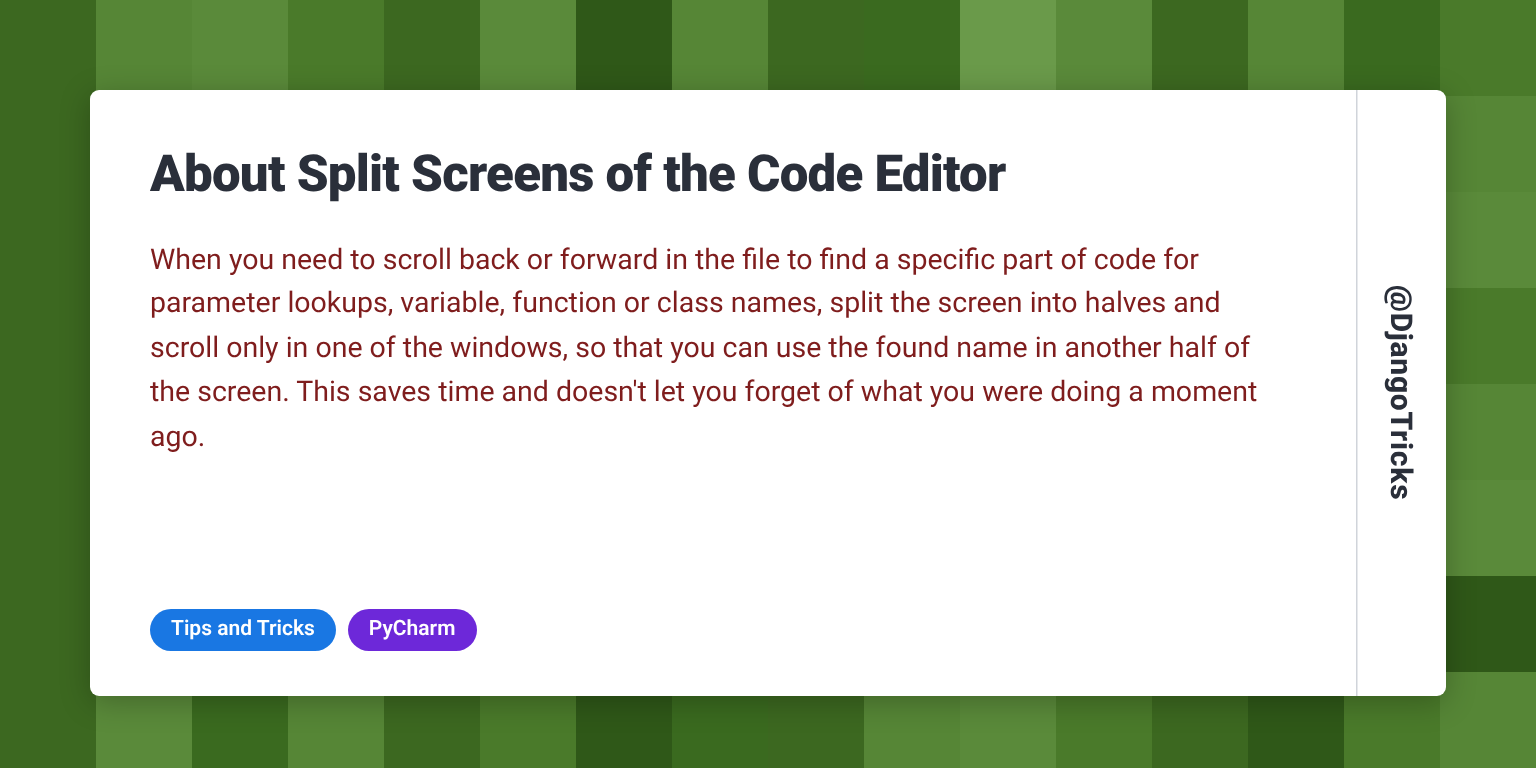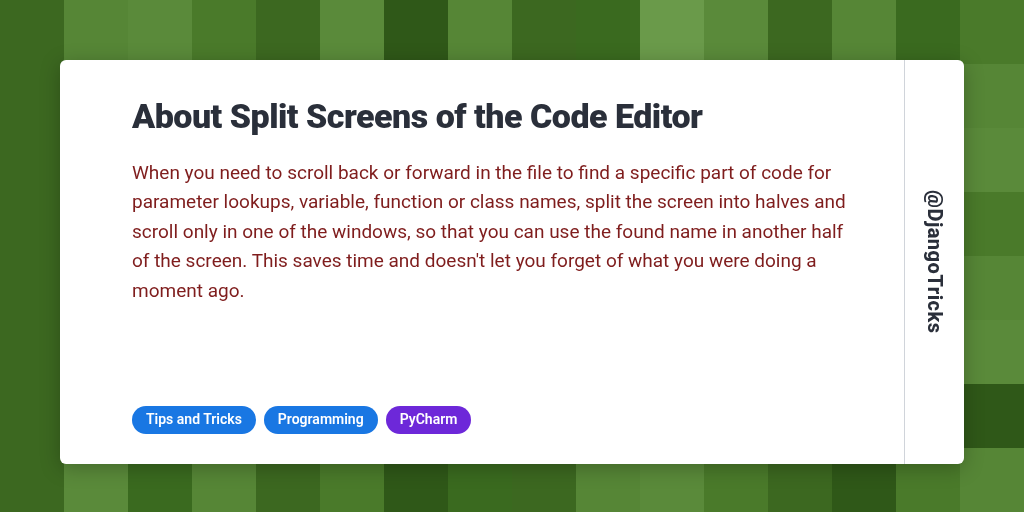--- a/index.html
+++ b/index.html
@@ -38,21 +38,20 @@
     .card {
       position: absolute;
       top: 60px;
       left: 60px;
       right: 60px;
       bottom: 48px;
       background: #ffffff;
       border-radius: 6px;
       box-shadow: 0 4px 20px rgba(0,0,0,0.25);
       display: flex;
-      padding-left: 32px;
     }
     .card-main {
       flex: 1;
       padding: 36px 40px 30px 40px;
       display: flex;
       flex-direction: column;
     }
     .card-title {
       font-size: 34px;
       font-weight: 900;
@@ -232,20 +231,19 @@
     <div></div>
     <div></div>
   </div>
 
 <div class="card">
   <div class="card-main">
     <h1 class="card-title">About Split Screens of the Code Editor</h1>
     <p class="card-body">When you need to scroll back or forward in the file to find a specific part of code for parameter lookups, variable, function or class names, split the screen into halves and scroll only in one of the windows, so that you can use the found name in another half of the screen. This saves time and doesn't let you forget of what you were doing a moment ago.</p>
     <div class="tag-row">
         <span class="tag tag-primary">Tips and Tricks</span>
-        <span class="tag tag-primary">Programming</span>
         <span class="tag tag-secondary">PyCharm</span>
       </div>
   </div>
   <div class="card-side">
     <div class="handle">@DjangoTricks</div>
   </div>
 </div>
 
 </body></html>

